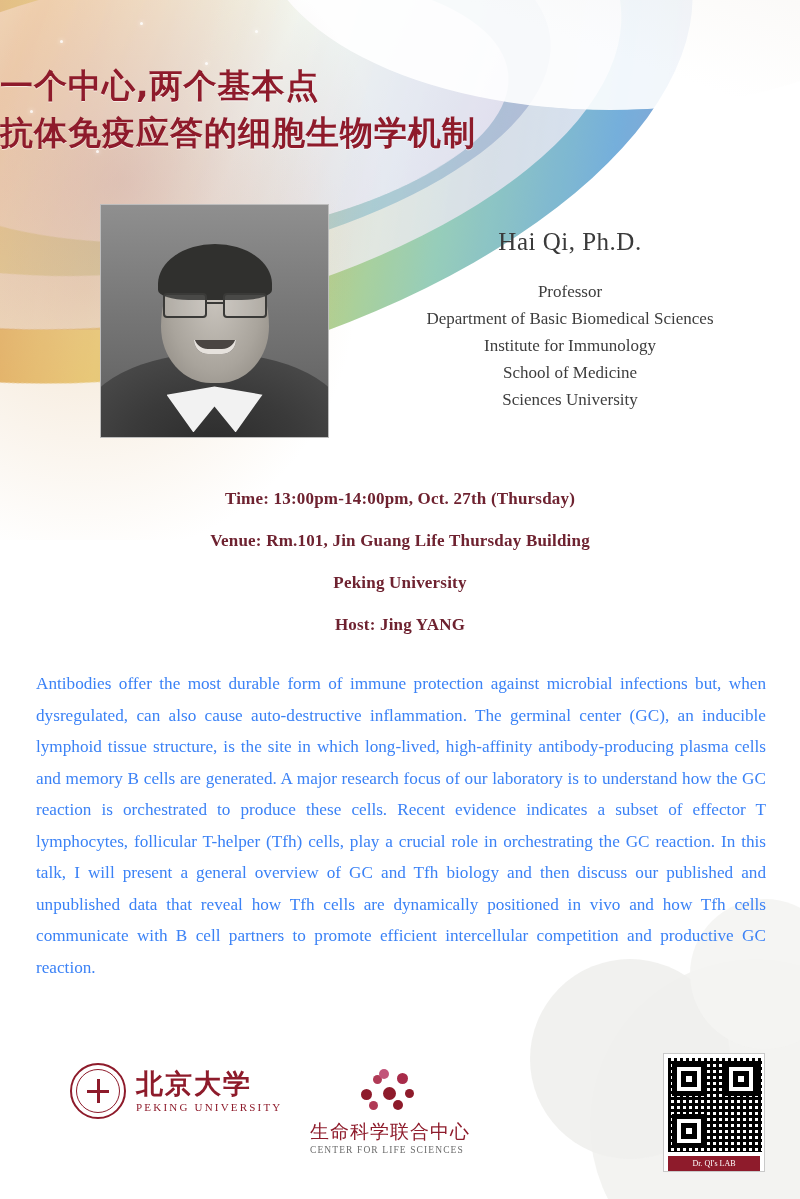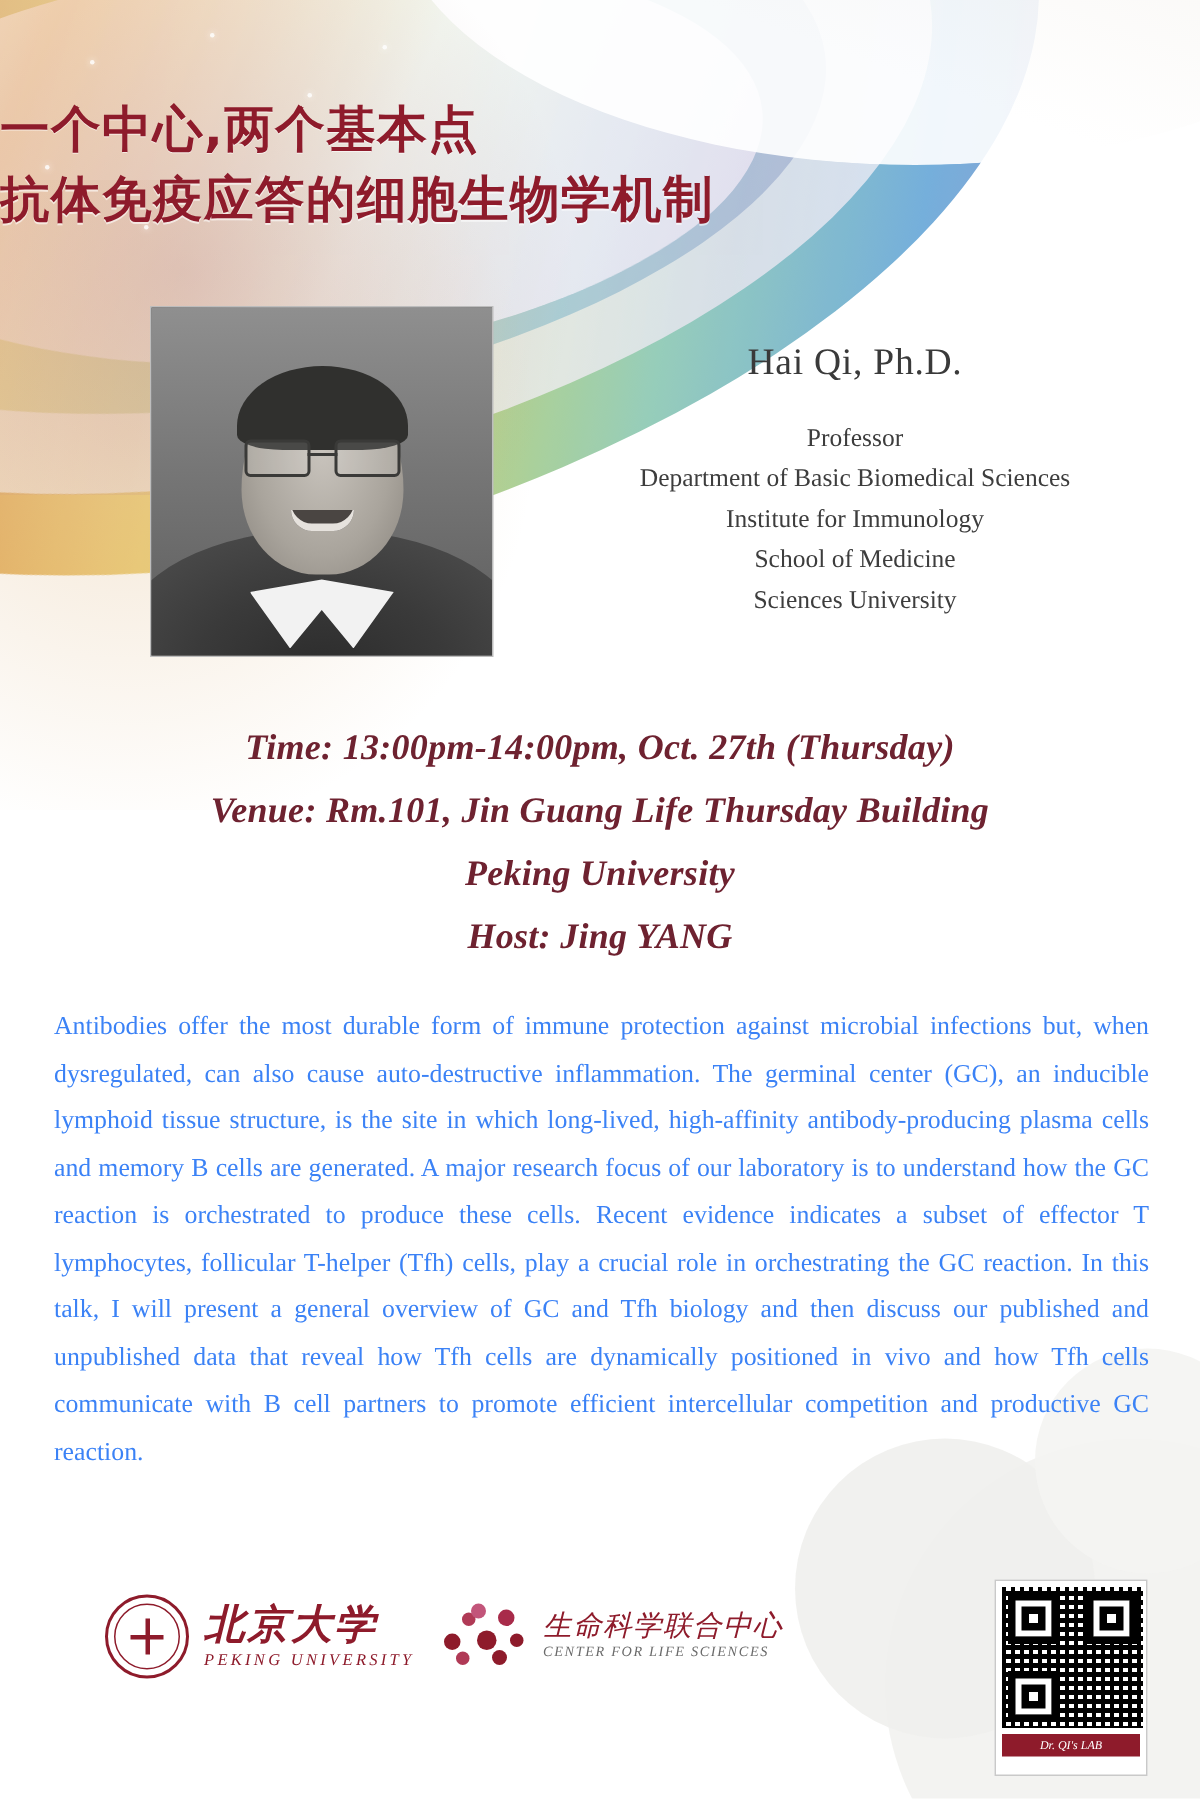--- a/index.html
+++ b/index.html
@@ -223,23 +223,22 @@
   }
 
   .event-block {
     position: absolute;
     left: 0; right: 0;
     top: 478px;
     text-align: center;
     color: #6e2230;
   }
   .event-line {
-    font-style: italic;
     font-weight: bold;
-    font-size: 24px;
+    font-size: 17px;
     line-height: 42px;
     letter-spacing: .2px;
   }
 
   .abstract {
     position: absolute;
     left: 36px;
     top: 668px;
     width: 730px;
     color: #3b82f6;
@@ -247,21 +246,20 @@
     line-height: 31.5px;
     text-align: justify;
   }
 
   
   .footer {
     position: absolute;
     left: 0; right: 0;
     bottom: 26px;
     height: 120px;
-    font-style: italic;
   }
   .pku-logo {
     position: absolute;
     left: 70px;
     top: 10px;
     display: flex;
     align-items: center;
     gap: 10px;
   }
   .pku-seal {
@@ -298,25 +296,26 @@
   .pku-en {
     font-size: 11px;
     color: #8e1b2b;
     letter-spacing: 2.2px;
     text-align: center;
     margin-top: 3px;
   }
 
   .cls-logo {
     position: absolute;
-    left: 296px;
+    left: 310px;
     top: 16px;
     display: flex;
     align-items: center;
     gap: 8px;
+    flex-direction: column;
   }
   .cls-mark {
     position: relative;
     width: 58px; height: 44px;
   }
   .dot {
     position:absolute;
     border-radius: 50%;
   }
   .cls-text { line-height: 1.15; }
@@ -337,21 +336,21 @@
     position: absolute;
     right: 35px;
     top: 0;
     display: flex;
     gap: 18px;
   }
   .qr-card {
     width: 102px;
     background: #fff;
     border: 1px solid #c9c9c9;
-    padding: 4px 4px 12px 4px;
+    padding: 4px 4px 0 4px;
     box-sizing: border-box;
     text-align: center;
   }
   .qr-img {
     width: 94px; height: 94px;
     background-color: #fff;
     background-image:
       repeating-linear-gradient(90deg, #000 0 3px, transparent 3px 6px),
       repeating-linear-gradient(0deg, #000 0 3px, transparent 3px 6px);
     background-size: 6px 6px, 6px 6px;

